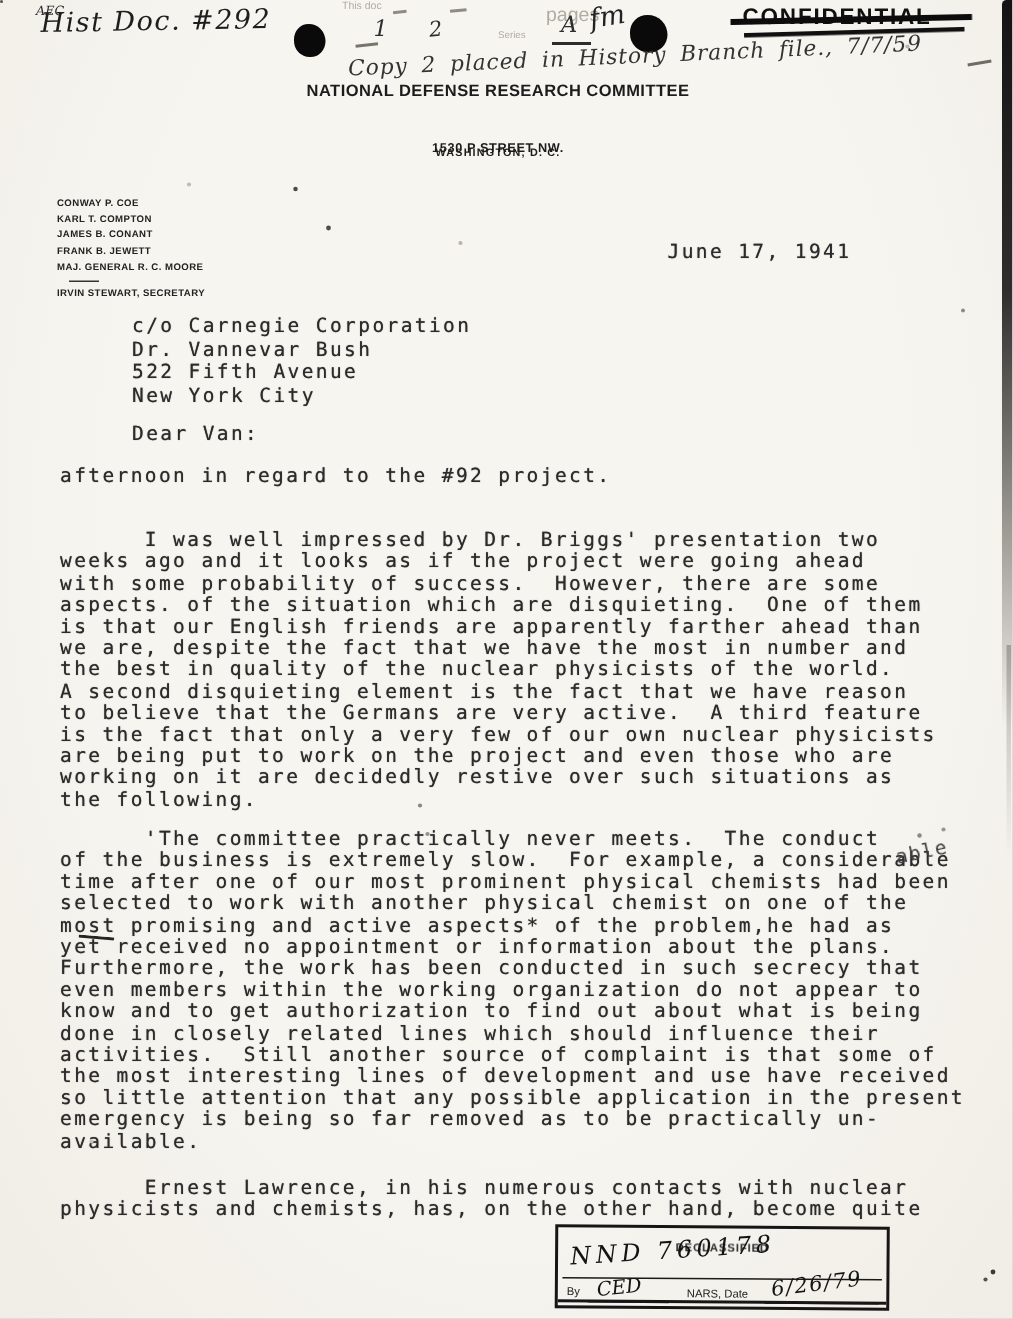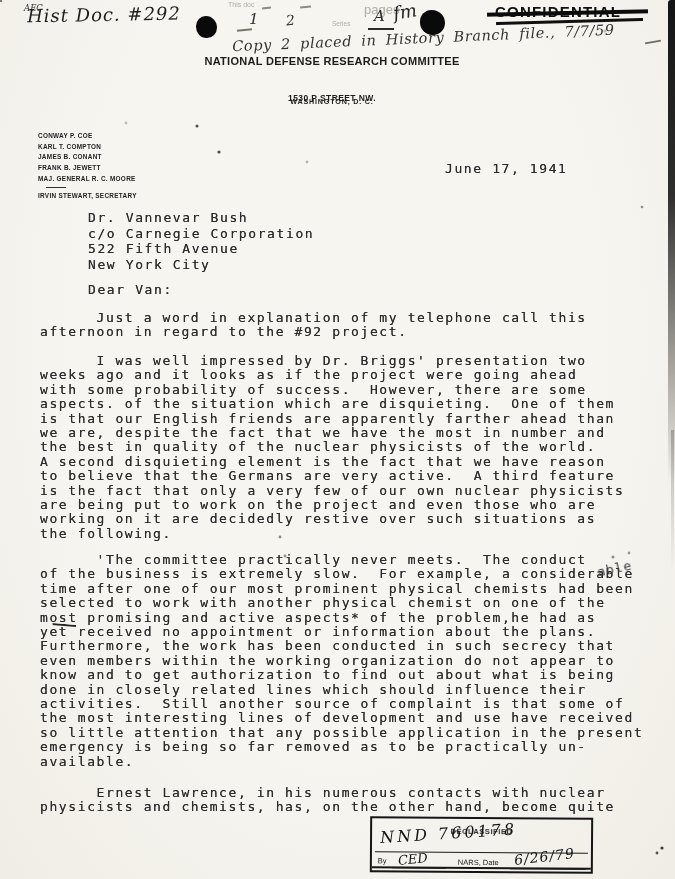--- a/index.html
+++ b/index.html
@@ -121,25 +121,25 @@
       <div class="member-line">KARL T. COMPTON</div>
       <div class="member-line">JAMES B. CONANT</div>
       <div class="member-line">FRANK B. JEWETT</div>
       <div class="member-line">MAJ. GENERAL R. C. MOORE</div>
     </div>
   <div class="mem-divider"></div>
   <div class="secretary">IRVIN STEWART, SECRETARY</div>
 
   <div class="abs tw" style="left:445px;top:162px;">June 17, 1941</div>
 
-  <div class="tw block addr" style="left:88px;top:210px;"><div class="addr-line">Dr. Vannevar Bush</div><div class="addr-line">c/o Carnegie Corporation</div><div class="addr-line">522 Fifth Avenue</div><div class="addr-line">New York City</div></div>
+  <div class="tw block addr" style="left:88px;top:210px;"><div class="addr-line">c/o Carnegie Corporation</div><div class="addr-line">Dr. Vannevar Bush</div><div class="addr-line">522 Fifth Avenue</div><div class="addr-line">New York City</div></div>
 
   <div class="tw block" style="left:88px;top:283px;">Dear Van:</div>
 
-  <div class="tw block" style="top:311px;"><div class="body-line">      Just a word in explanation of my telephone call this</div><div class="body-line">afternoon in regard to the #92 project.</div></div>
+  <div class="tw block" style="top:311px;"><div class="body-line">afternoon in regard to the #92 project.</div></div>
   <div class="tw block" style="top:354px;"><div class="body-line">      I was well impressed by Dr. Briggs' presentation two</div><div class="body-line">weeks ago and it looks as if the project were going ahead</div><div class="body-line">with some probability of success.  However, there are some</div><div class="body-line">aspects. of the situation which are disquieting.  One of them</div><div class="body-line">is that our English friends are apparently farther ahead than</div><div class="body-line">we are, despite the fact that we have the most in number and</div><div class="body-line">the best in quality of the nuclear physicists of the world.</div><div class="body-line">A second disquieting element is the fact that we have reason</div><div class="body-line">to believe that the Germans are very active.  A third feature</div><div class="body-line">is the fact that only a very few of our own nuclear physicists</div><div class="body-line">are being put to work on the project and even those who are</div><div class="body-line">working on it are decidedly restive over such situations as</div><div class="body-line">the following.</div></div>
   <div class="tw block" style="top:553px;"><div class="body-line">      'The committee practically never meets.  The conduct</div><div class="body-line">of the business is extremely slow.  For example, a considerable</div><div class="body-line">time after one of our most prominent physical chemists had been</div><div class="body-line">selected to work with another physical chemist on one of the</div><div class="body-line">most promising and active aspects* of the problem,he had as</div><div class="body-line">yet received no appointment or information about the plans.</div><div class="body-line">Furthermore, the work has been conducted in such secrecy that</div><div class="body-line">even members within the working organization do not appear to</div><div class="body-line">know and to get authorization to find out about what is being</div><div class="body-line">done in closely related lines which should influence their</div><div class="body-line">activities.  Still another source of complaint is that some of</div><div class="body-line">the most interesting lines of development and use have received</div><div class="body-line">so little attention that any possible application in the present</div><div class="body-line">emergency is being so far removed as to be practically un-</div><div class="body-line">available.</div></div>
   <div class="tw block" style="top:786px;"><div class="body-line">      Ernest Lawrence, in his numerous contacts with nuclear</div><div class="body-line">physicists and chemists, has, on the other hand, become quite</div></div>
 
   <span class="overtype">able</span>
 
   <div class="margin-dash"></div>
   <div class="hand-dash" style="left:645px;top:41px;width:16px;height:2px;background:#6f6c64;transform:rotate(-10deg);"></div>
 
   <div class="stamp-box">

